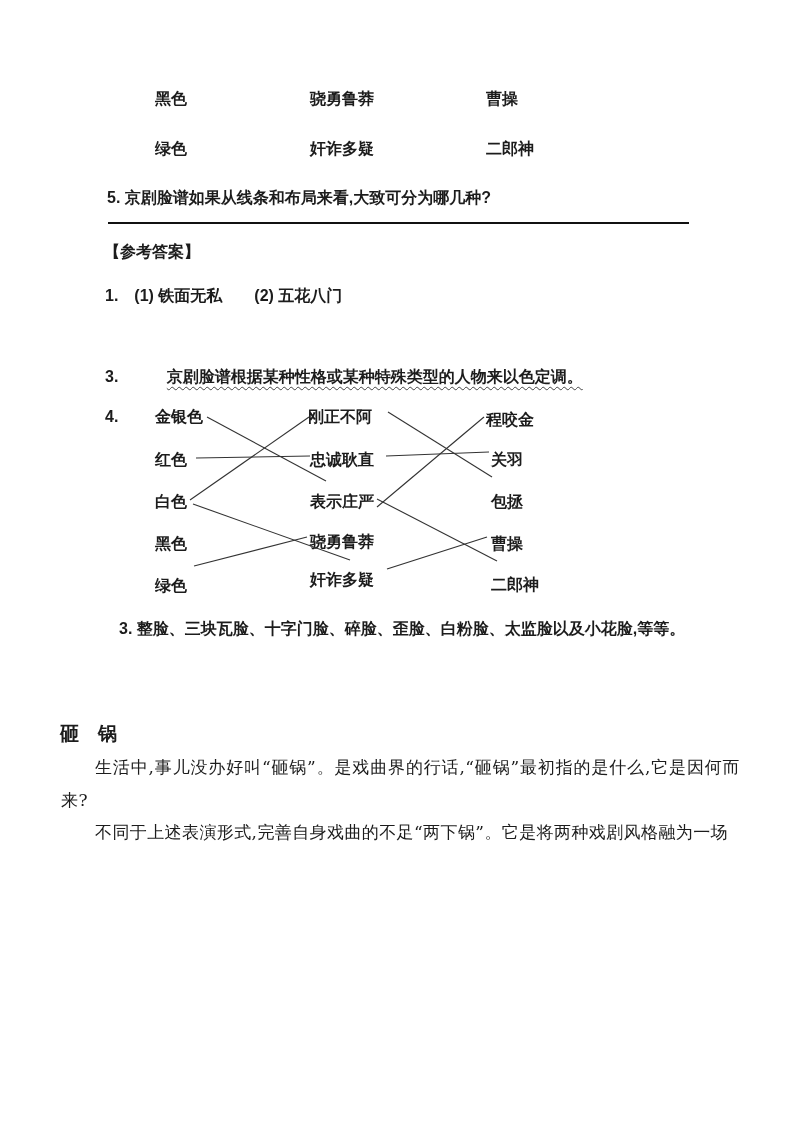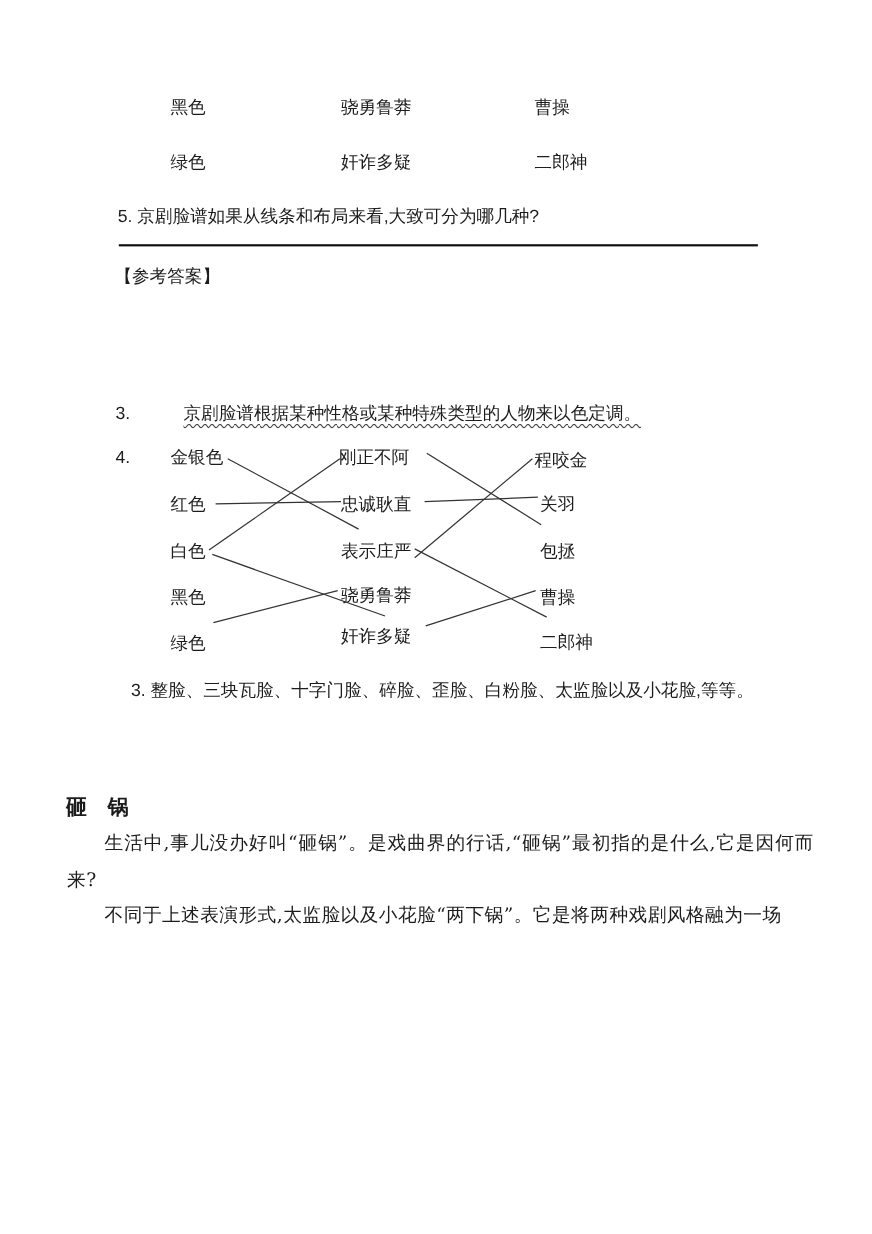--- a/index.html
+++ b/index.html
@@ -2,21 +2,21 @@
 <html><head>
 <meta charset="utf-8">
 <style>
   html,body{margin:0;padding:0;background:#e8e8e8;}
   .page{
     position:relative;width:793px;height:1122px;margin:0 auto;
     background:#ffffff;color:#1c1c1c;
     font-family:"Liberation Sans",sans-serif;
     overflow:hidden;
   }
-  .abs{position:absolute;white-space:nowrap;font-size:16px;line-height:1;}
+  .abs{position:absolute;white-space:nowrap;font-size:16px;line-height:1;font-weight:bold;}
   .qa{font-size:16px;}
   .rule{position:absolute;background:#111;height:2px;}
   .wavy{
     text-decoration:underline;
     text-decoration-style:wavy;
     text-decoration-thickness:1px;
     text-underline-offset:4px;
     text-decoration-color:#444;
     margin-left:44px;
   }
@@ -46,20 +46,21 @@
 
   <span class="abs" style="left:155px;top:141px;">绿色</span>
   <span class="abs" style="left:310px;top:141px;">奸诈多疑</span>
   <span class="abs" style="left:486px;top:141px;">二郎神</span>
 
   <span class="abs qa" style="left:107px;top:190px;">5. 京剧脸谱如果从线条和布局来看,大致可分为哪几种?</span>
 
   <div class="rule" style="left:108px;top:222px;width:581px;"></div>
 
   <span class="abs qa" style="left:104px;top:244px;">【参考答案】</span>
+  <span class="abs qa" style="left:105px;top:288px;">1.　(1) 铁面无私　　(2) 五花八门</span>
 
   <span class="abs qa" style="left:105px;top:369px;"><span>3. </span><span class="wavy">京剧脸谱根据某种性格或某种特殊类型的人物来以色定调。</span></span>
 
   <span class="abs qa" style="left:105px;top:409px;">4.</span>
 
   <span class="abs" style="left:155px;top:409px;">金银色</span>
   <span class="abs" style="left:155px;top:452px;">红色</span>
   <span class="abs" style="left:155px;top:494px;">白色</span>
   <span class="abs" style="left:155px;top:536px;">黑色</span>
   <span class="abs" style="left:155px;top:578px;">绿色</span>
@@ -88,16 +89,16 @@
       <line x1="377" y1="499" x2="497" y2="561"></line>
       <line x1="387" y1="569" x2="487" y2="537"></line>
     </svg>
 
   <span class="abs qa" style="left:119px;top:621px;">3. 整脸、三块瓦脸、十字门脸、碎脸、歪脸、白粉脸、太监脸以及小花脸,等等。</span>
 
   <div class="title">砸　锅</div>
 
   <div class="article">
     <p>生活中,事儿没办好叫“砸锅”。是戏曲界的行话,“砸锅”最初指的是什么,它是因何而来?</p>
-    <p>不同于上述表演形式,太监脸以及小花脸“两下锅”。它是将两种戏剧风格融为一场</p>
+    <p>不同于上述表演形式,完善自身戏曲的不足“两下锅”。它是将两种戏剧风格融为一场</p>
   </div>
 
 </div>
 
 </body></html>

